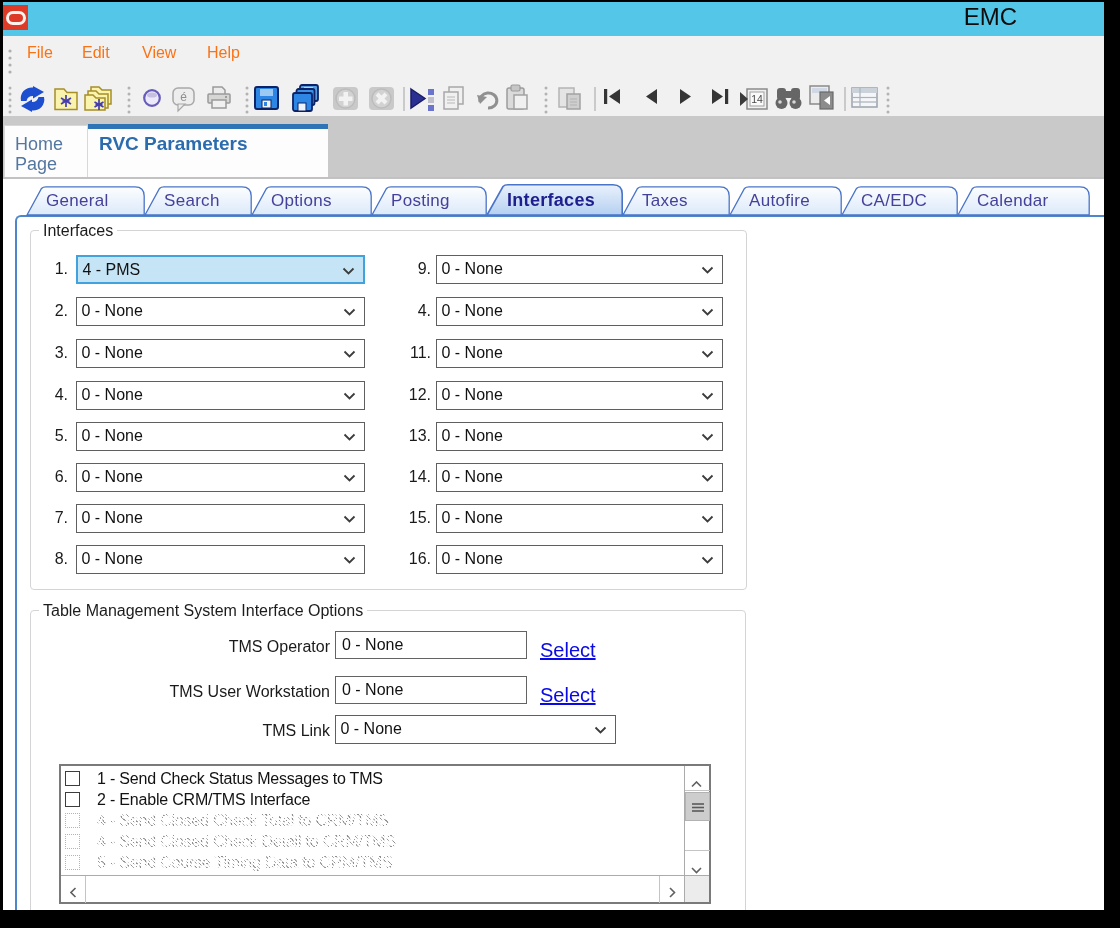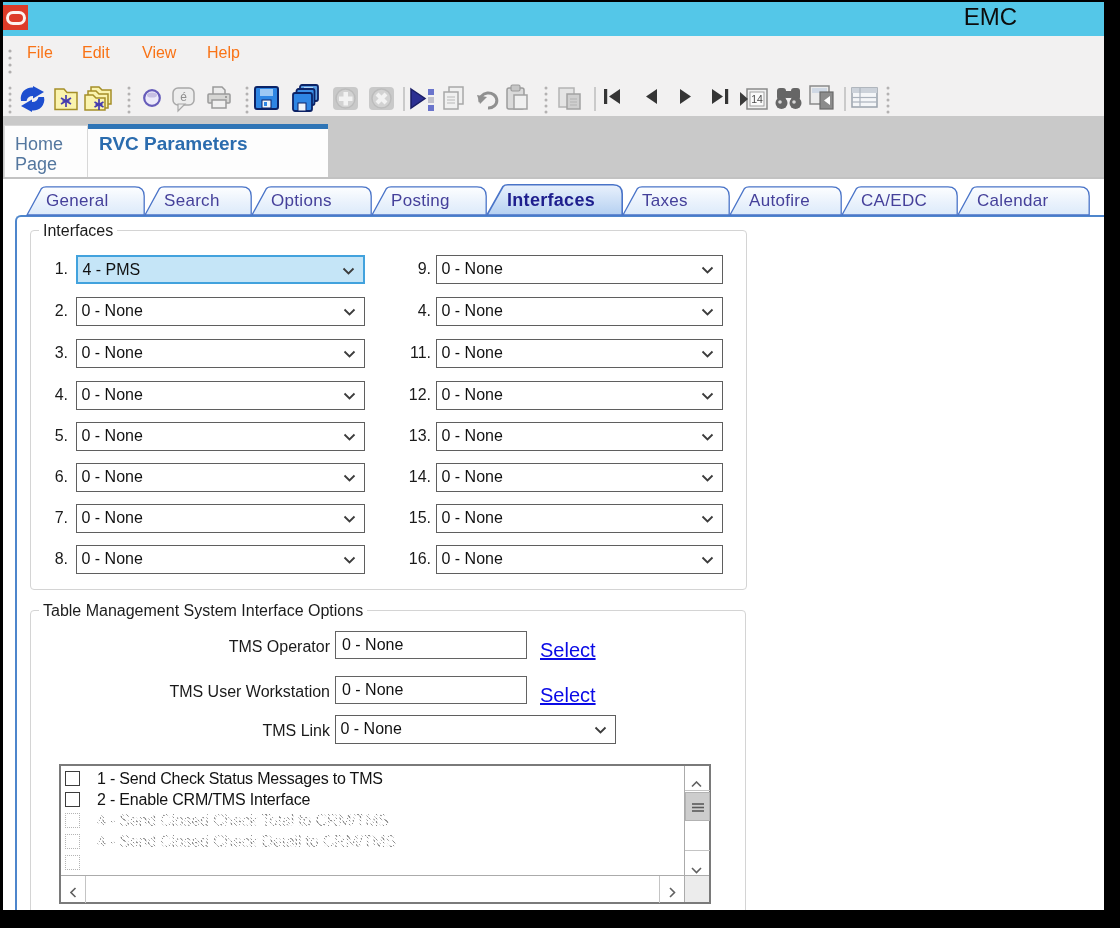--- a/index.html
+++ b/index.html
@@ -360,20 +360,21 @@
 <div class="a" id="lst" style="left:59px;top:764px;width:652px;height:140px;border:2px solid #7a7a7a;background:#fff">
     <div class="cbx" style="left:4px;top:5px"></div>
     <div class="cbrow" style="left:36px;top:4px">1 - Send Check Status Messages to TMS</div>
     <div class="cbx" style="left:4px;top:26px"></div>
     <div class="cbrow" style="left:36px;top:25px">2 - Enable CRM/TMS Interface</div>
     <div class="cbx dis" style="left:4px;top:47px"></div>
     <div class="cbrow dis-t" style="left:36px;top:46px">4 - Send Closed Check Total to CRM/TMS</div>
     <div class="cbx dis" style="left:4px;top:68px"></div>
     <div class="cbrow dis-t" style="left:36px;top:67px">4 - Send Closed Check Detail to CRM/TMS</div>
     <div class="cbx dis" style="left:4px;top:89px"></div>
+    <div class="cbrow dis-t" style="left:36px;top:88px">5 - Send Course Timing Data to CRM/TMS</div>
     <div class="a" style="left:623px;top:0;width:25px;height:109px;border-left:1px solid #ababab;background:#fff">
 <div class="a" style="left:0;top:0;width:25px;height:25px;border-bottom:1px solid #c4c4c4;padding:8px 0 0 6px"><svg width="11" height="7" viewBox="0 0 11 7">
           <polyline points="1,5.5 5.5,1 10,5.5" fill="none" stroke="#606060" stroke-width="1.6"></polyline>
         </svg></div>
 <div class="a" style="left:0;top:26px;width:25px;height:29px;background:#cdcdcd;border:1px solid #b2b2b2">
 <svg width="12" height="9" style="position:absolute;left:6px;top:10px">
           <g stroke="#5a5a5a" stroke-width="1.6">
             <line x1="0" y1="1" x2="12" y2="1"></line>
             <line x1="0" y1="4.5" x2="12" y2="4.5"></line>
             <line x1="0" y1="8" x2="12" y2="8"></line>

